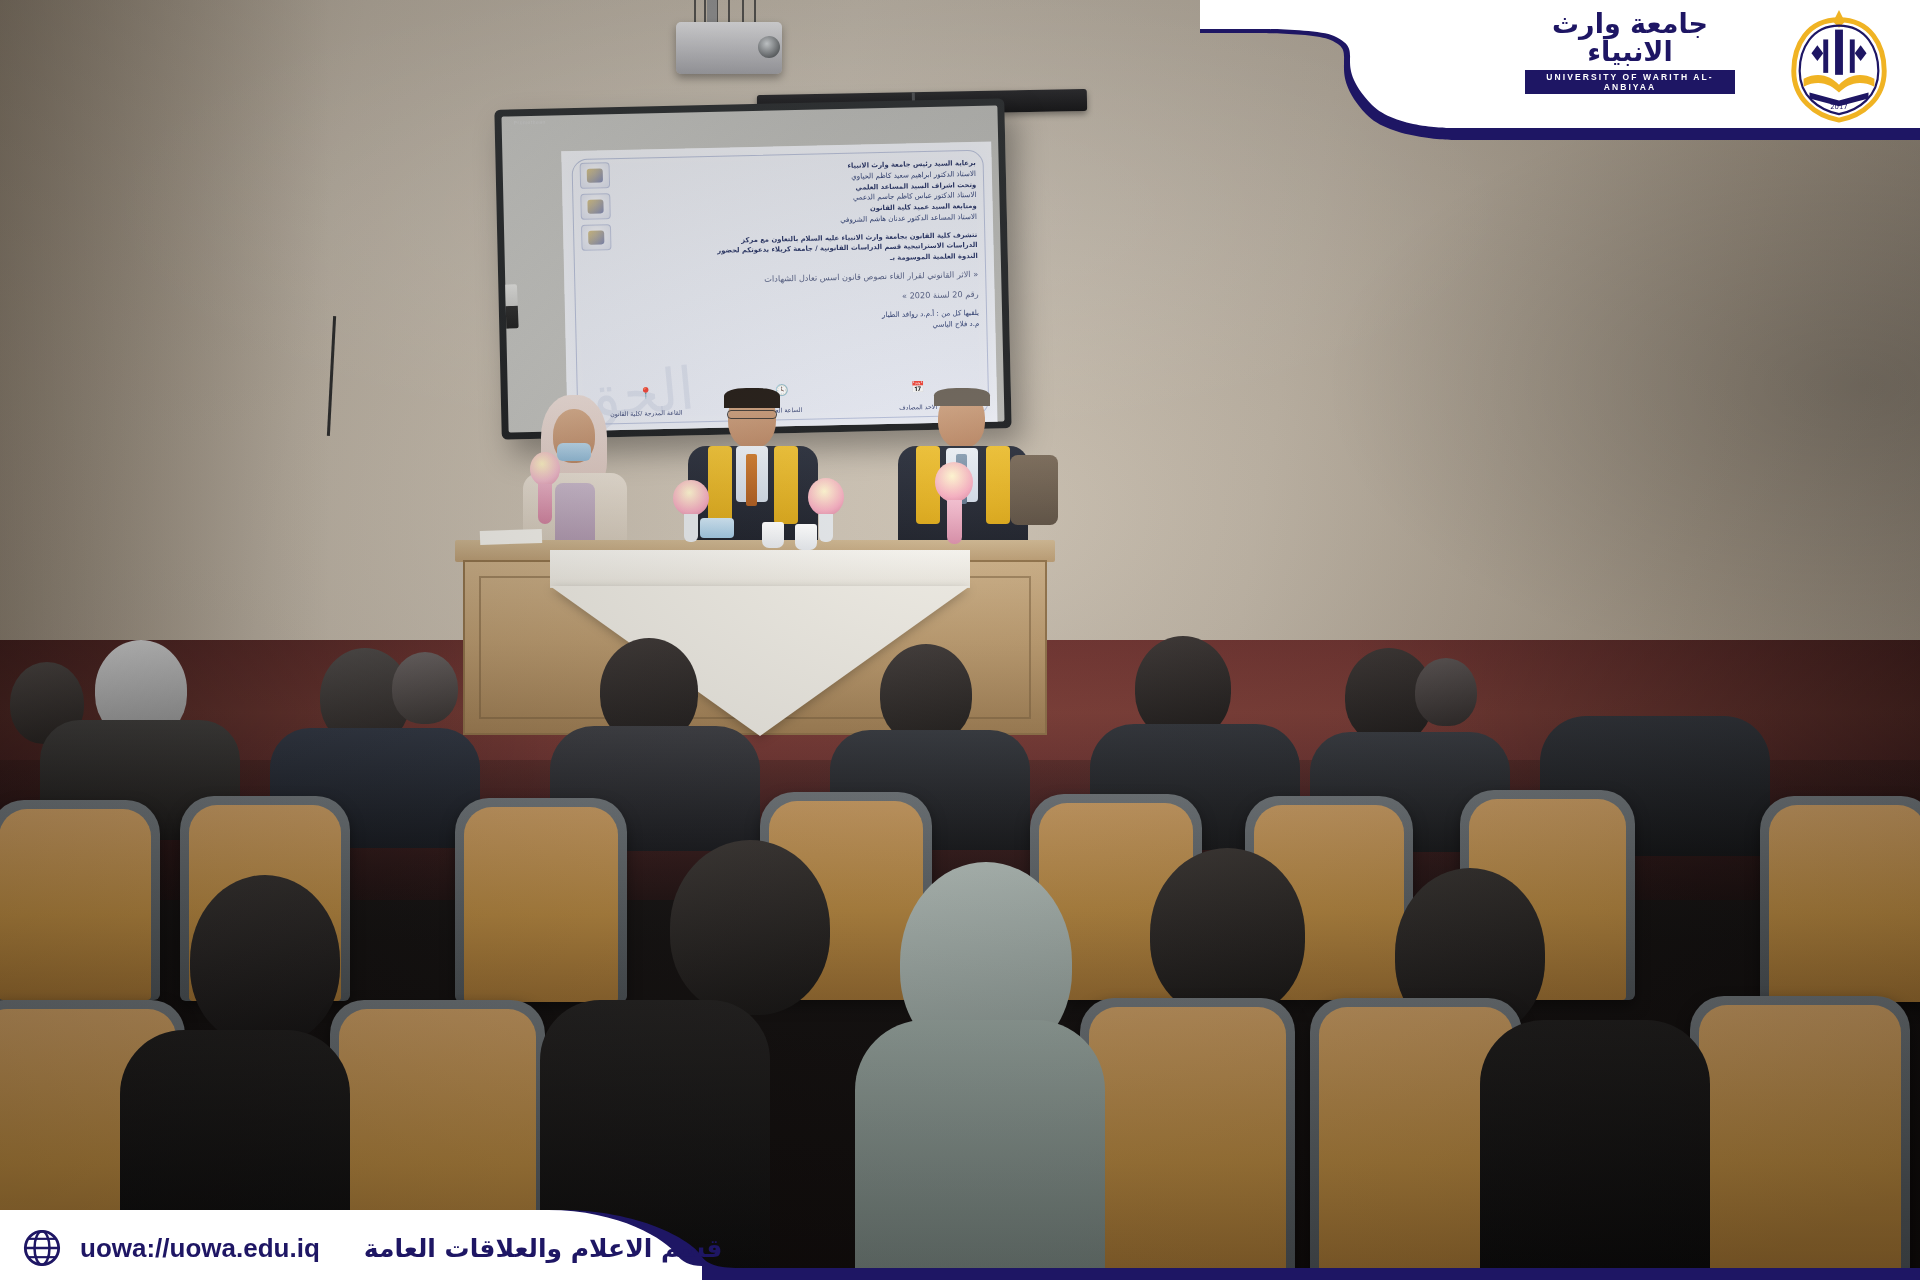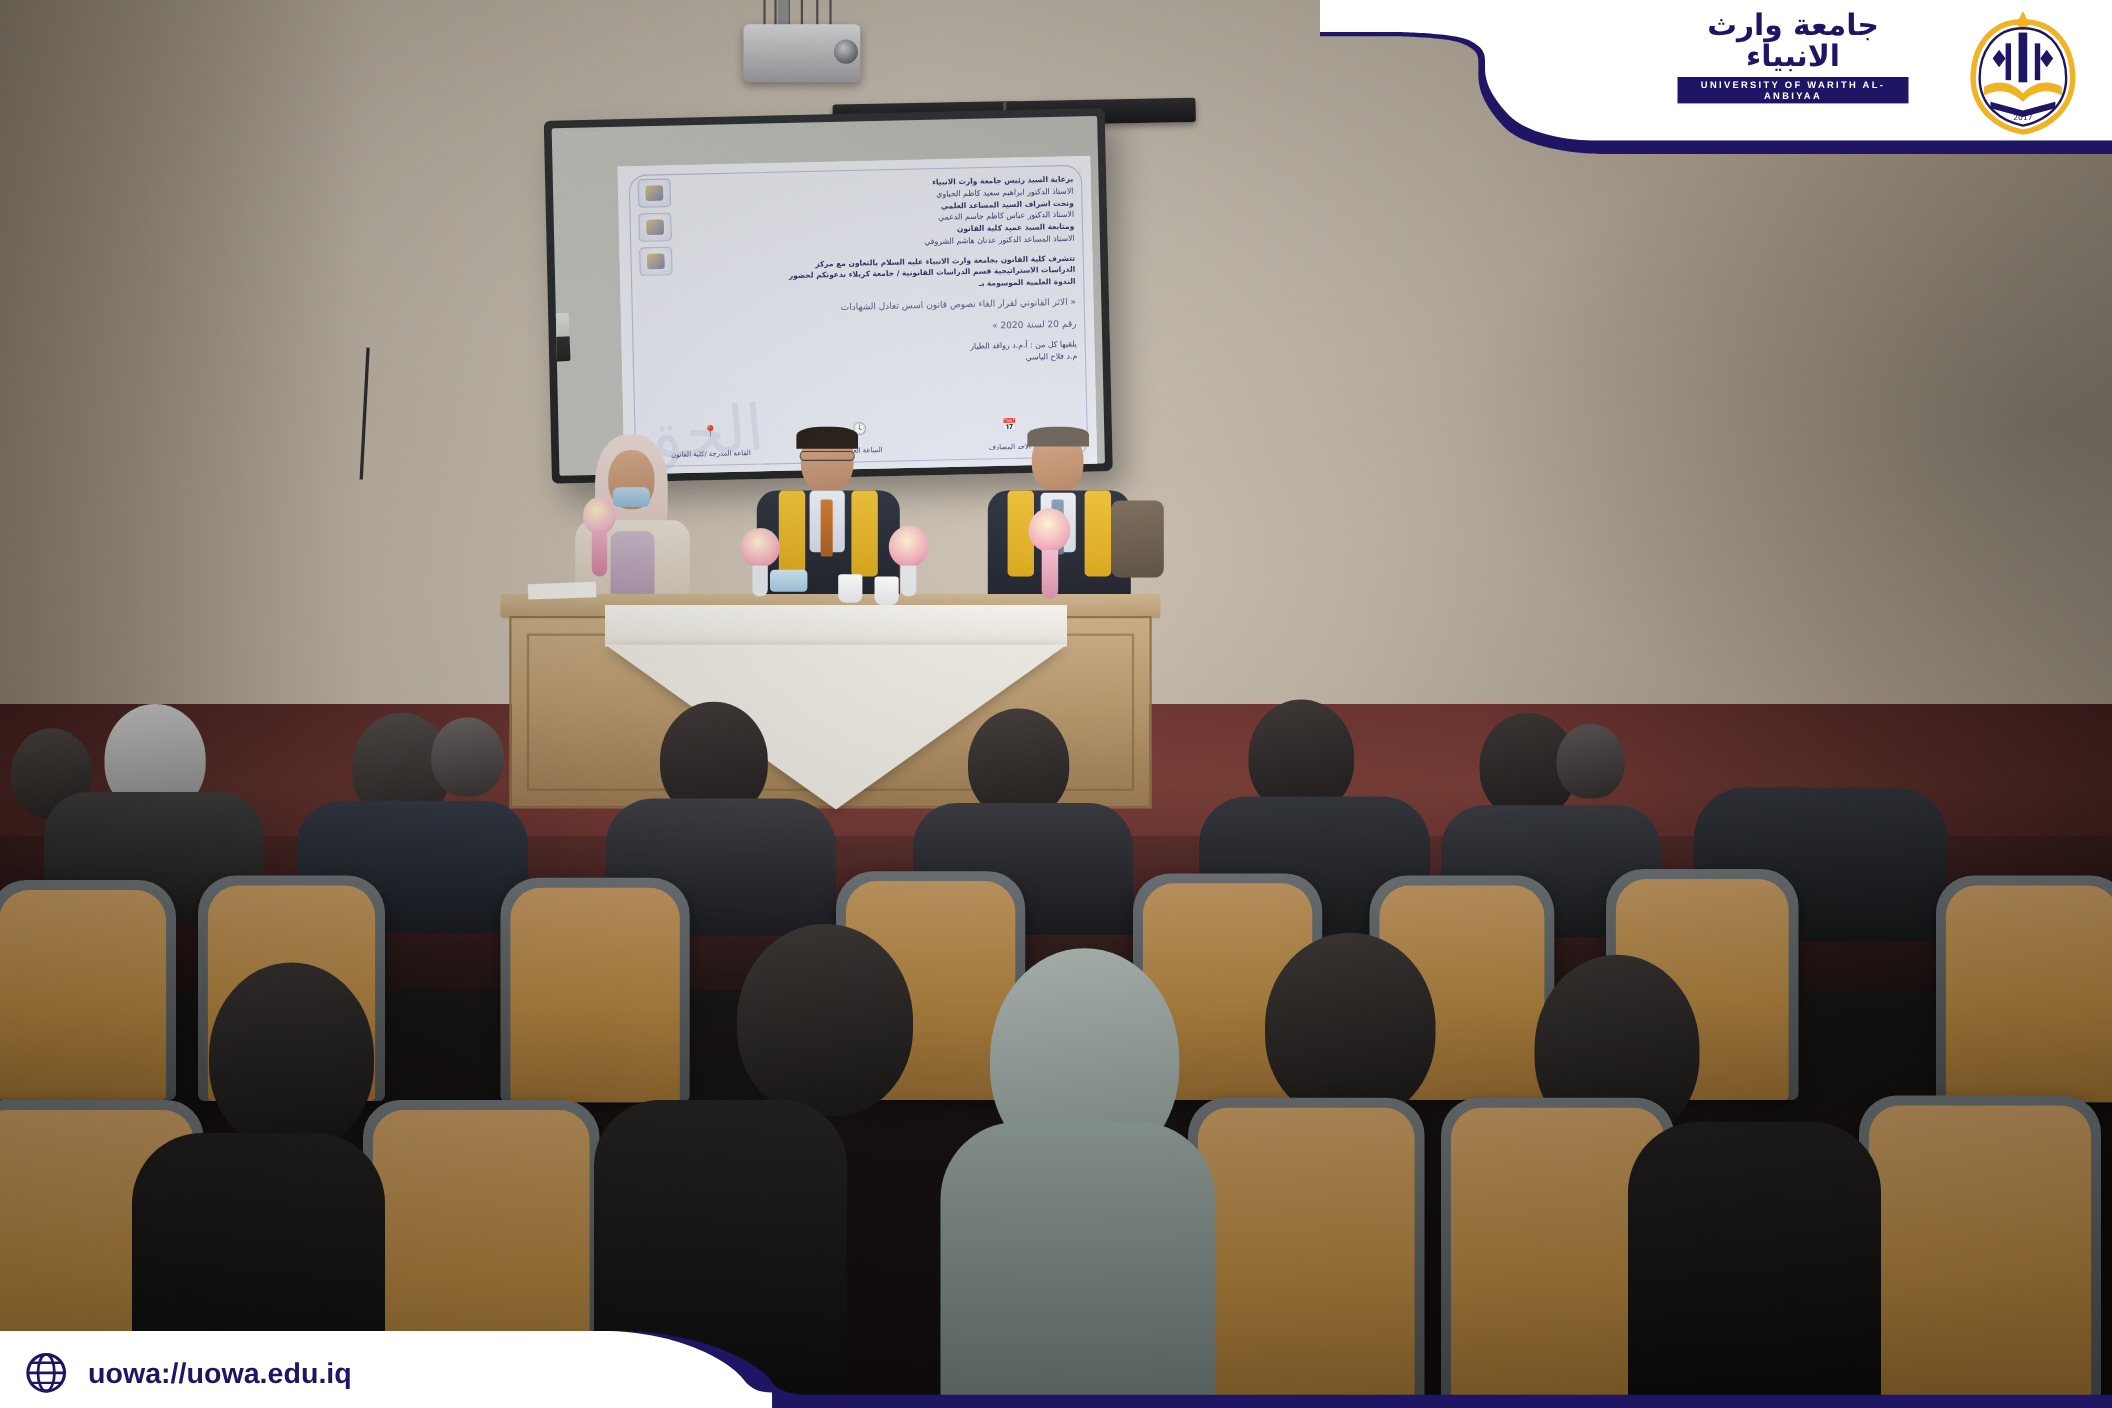--- a/index.html
+++ b/index.html
@@ -414,16 +414,17 @@
 
     <div class="ftr-content">
       <svg class="globe" viewBox="0 0 48 48">
         <circle cx="24" cy="24" r="20" fill="none" stroke="#1e1664" stroke-width="3.4"></circle>
         <ellipse cx="24" cy="24" rx="9" ry="20" fill="none" stroke="#1e1664" stroke-width="3"></ellipse>
         <line x1="4" y1="24" x2="44" y2="24" stroke="#1e1664" stroke-width="3"></line>
         <line x1="7.5" y1="13" x2="40.5" y2="13" stroke="#1e1664" stroke-width="2.6"></line>
         <line x1="7.5" y1="35" x2="40.5" y2="35" stroke="#1e1664" stroke-width="2.6"></line>
       </svg>
       <span class="ftr-url">uowa://uowa.edu.iq</span>
+      <span class="ftr-ar">قسم الاعلام والعلاقات العامة</span>
     </div>
   </div>
 
 </div>
 
 </body></html>

